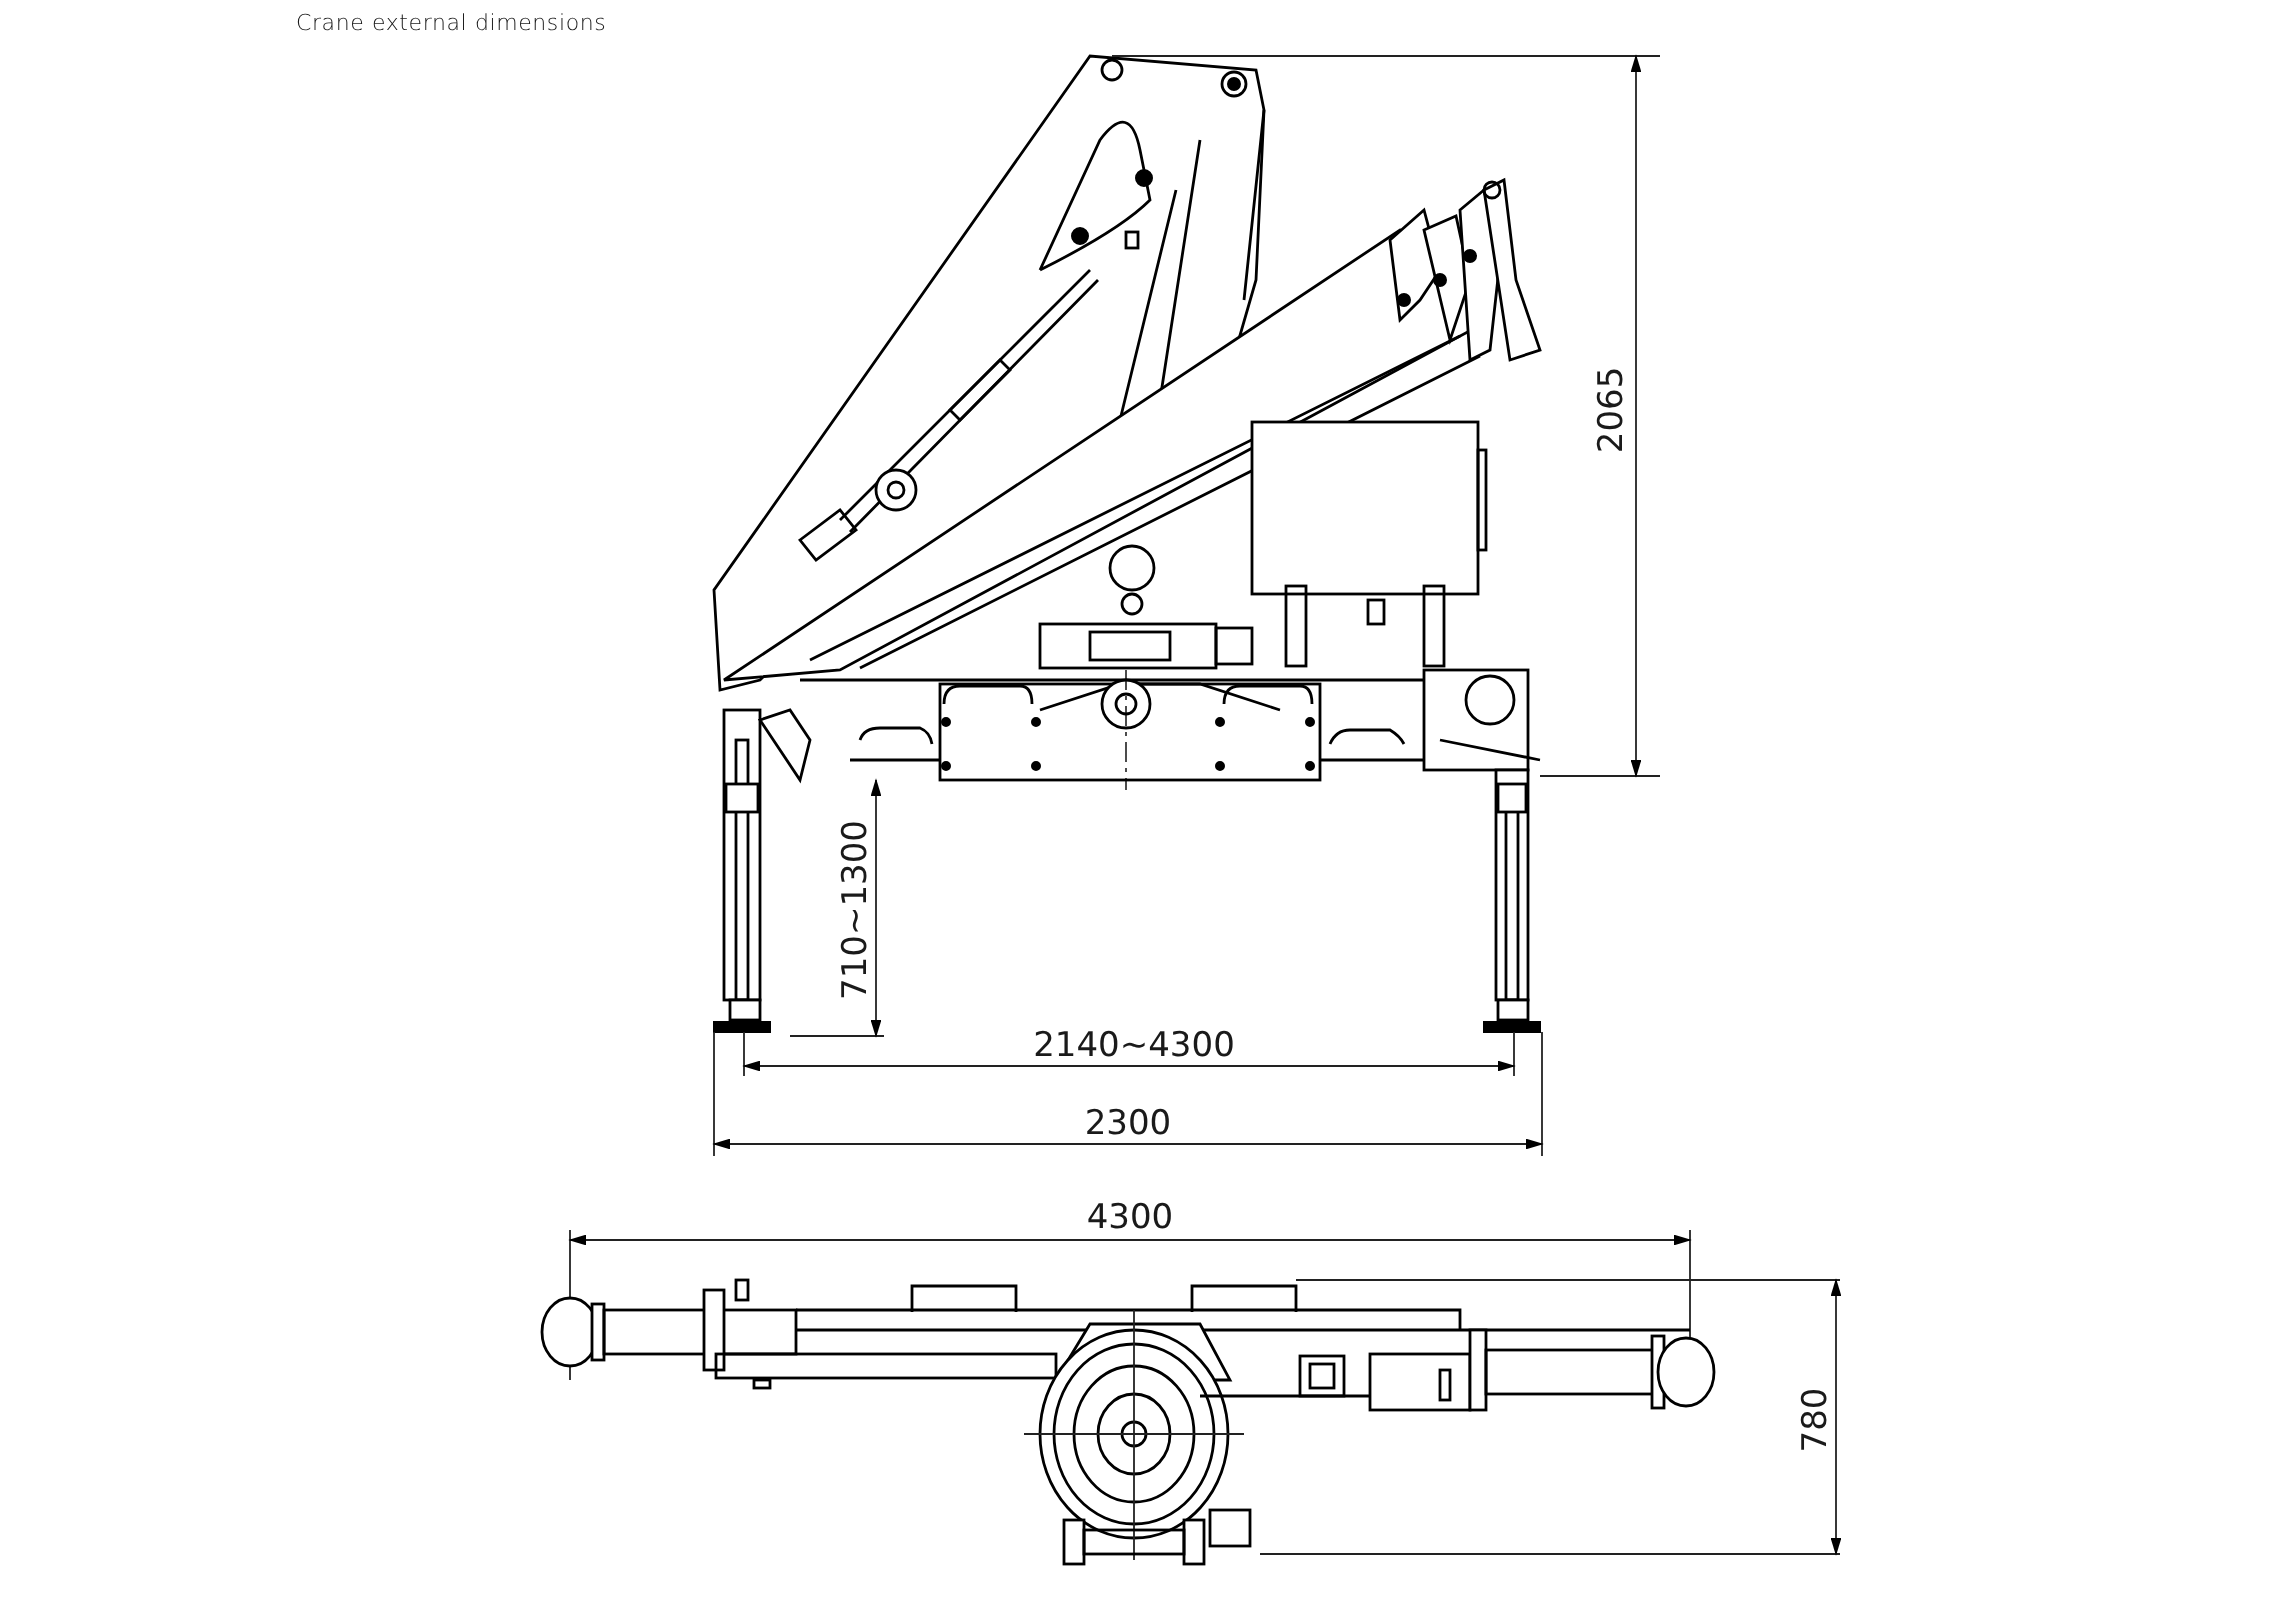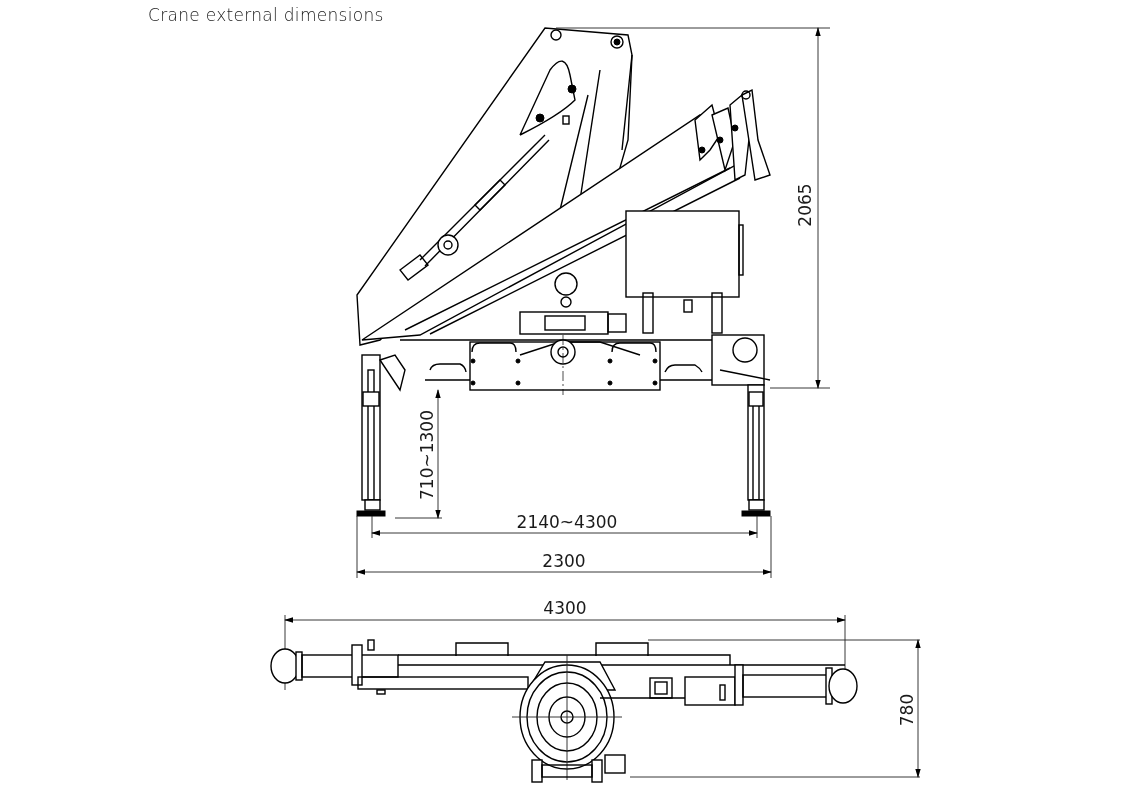--- a/index.html
+++ b/index.html
@@ -1,17 +1,17 @@
 <!DOCTYPE html>
 <html><head>
 <meta charset="utf-8">
 <style>
   html, body { margin: 0; padding: 0; background: #ffffff; }
   body { width: 1136px; height: 800px; position: relative; overflow: hidden; font-family: "DejaVu Sans", sans-serif; }
-  .title { position: absolute; left: 148px; top: 5px; font-size: 17px; color: #1a1a1a; letter-spacing: 0.3px; font-family: "DejaVu Sans", sans-serif; font-weight: 300; text-align: center; }
+  .title { position: absolute; left: 148px; top: 5px; font-size: 11px; color: #1a1a1a; letter-spacing: 0.3px; font-family: "DejaVu Sans", sans-serif; font-weight: 300; text-align: center; }
   svg { position: absolute; left: 0; top: 0; }
   .dim { font-family: "DejaVu Sans", sans-serif; font-size: 17px; fill: #1a1a1a; }
   .ln { stroke: #000; fill: none; stroke-width: 1.4; }
   .lw { stroke: #000; fill: #fff; stroke-width: 1.4; }
   .lk { stroke: #000; fill: #000; stroke-width: 1; }
   .dl { stroke: #222; stroke-width: 0.9; fill: none; }
   .cl { stroke: #000; stroke-width: 0.7; stroke-dasharray: 10 3 2 3; fill: none; }
 </style>
 </head>
 <body>

